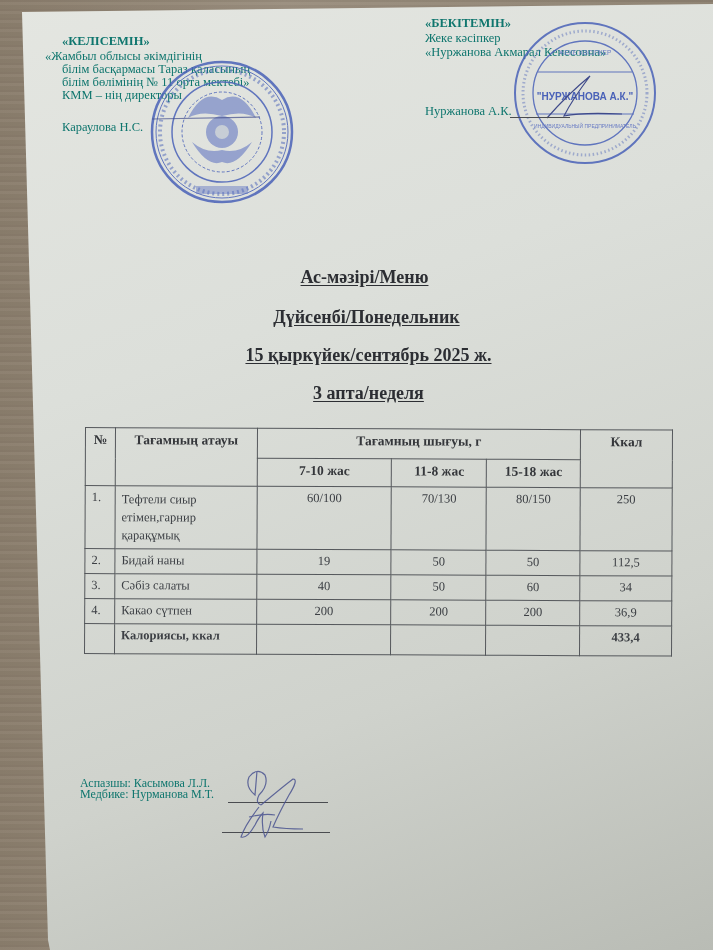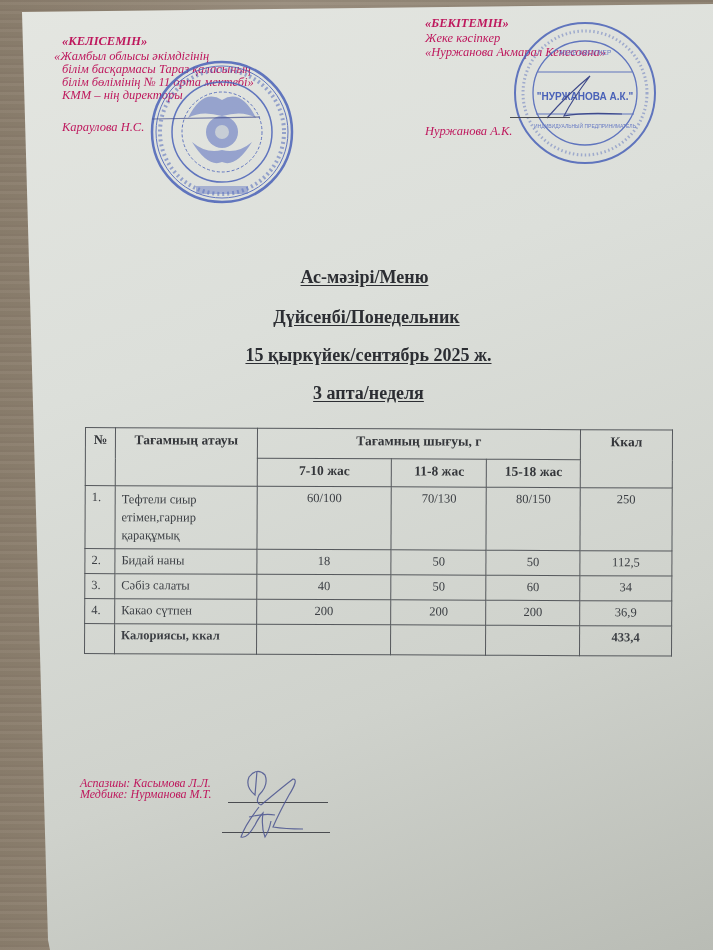--- a/index.html
+++ b/index.html
@@ -10,21 +10,21 @@
     }
     .wood-grain {
       position: absolute; inset: 0;
       background: repeating-linear-gradient(180deg, rgba(0,0,0,0.04) 0 2px, rgba(255,255,255,0.03) 2px 5px, rgba(0,0,0,0.02) 5px 9px);
     }
     .paper {
       position: absolute; left: 0; top: 0; width: 713px; height: 950px;
       background: linear-gradient(160deg, #e4e6e1 0%, #dcdfda 35%, #cfd2cc 70%, #b9bcb5 100%);
       clip-path: polygon(22px 12px, 713px 4px, 713px 950px, 50px 950px, 48px 940px);
     }
-    .text { position: absolute; color: #be185d; font-size: 12.5px; line-height: 14.5px; white-space: nowrap; font-style: italic; }
+    .text { position: absolute; color: #0f766e; font-size: 12.5px; line-height: 14.5px; white-space: nowrap; }
     .bold { font-weight: bold; }
     .heading {
       position: absolute; left: 0; width: 713px; text-align: center;
       font-weight: bold; font-size: 18px; color: #2c2e33; text-decoration: underline;
       text-underline-offset: 2px;
     }
     .stamp { position: absolute; }
     table.menu {
       position: absolute; left: 85px; top: 427px; width: 588px;
       border-collapse: collapse; color: #3d4045; font-size: 12.5px;
@@ -38,21 +38,21 @@
     .sig-line { position: absolute; height: 0; border-top: 1px solid #4a4c50; }
   </style>
 </head>
 <body>
 
 <div class="wood-grain"></div>
 <div class="paper"></div>
 
 <div>
   <div class="text bold" style="left:62px; top:34px;">«КЕЛІСЕМІН»</div>
-  <div class="text" style="left:54px; top:49px;">«Жамбыл облысы әкімдігінің</div>
+  <div class="text" style="left:45px; top:49px;">«Жамбыл облысы әкімдігінің</div>
   <div class="text" style="left:62px; top:62px;">білім басқармасы Тараз қаласының</div>
   <div class="text" style="left:62px; top:75px;">білім бөлімінің № 11 орта мектебі»</div>
   <div class="text" style="left:62px; top:88px;">КММ – нің директоры</div>
   <div class="text" style="left:62px; top:120px;">Караулова Н.С.</div>
 </div>
 
 <svg class="stamp" style="left:148px; top:58px;" width="148" height="148" viewBox="0 0 148 148">
   <g fill="none" stroke="#4a62b8" opacity="0.85">
     <circle cx="74" cy="74" r="70" stroke-width="2.5"></circle>
     <circle cx="74" cy="74" r="66" stroke-width="1"></circle>
@@ -69,21 +69,21 @@
   <circle cx="74" cy="74" r="7" fill="#dcdfda" opacity="0.7"></circle>
 </svg>
 <svg class="stamp" style="left:150px; top:105px;" width="120" height="20">
   <path d="M2 14 L110 12" stroke="#3f4a8a" stroke-width="1.2" fill="none" opacity="0.7"></path>
 </svg>
 
 <div>
   <div class="text bold" style="left:425px; top:16px;">«БЕКІТЕМІН»</div>
   <div class="text" style="left:425px; top:31px;">Жеке кәсіпкер</div>
   <div class="text" style="left:425px; top:45px;">«Нуржанова Акмарал Кенесовна»</div>
-  <div class="text" style="left:425px; top:104px;margin-top:20px;">Нуржанова А.К.</div>
+  <div class="text" style="left:425px; top:104px;">Нуржанова А.К.</div>
 </div>
 
 <svg class="stamp" style="left:512px; top:20px;" width="146" height="146" viewBox="0 0 146 146">
   <g fill="none" stroke="#4a62b8" opacity="0.85">
     <circle cx="73" cy="73" r="70" stroke-width="2"></circle>
     <circle cx="73" cy="73" r="52" stroke-width="1.3"></circle>
     <path d="M26 52 L120 52" stroke-width="1.2"></path>
     <path d="M24 94 L122 94" stroke-width="1.2"></path>
     <circle cx="73" cy="73" r="62" stroke-width="3" stroke-dasharray="1.5 2.5" opacity="0.5"></circle>
   </g>
@@ -124,21 +124,21 @@
     <td>1.</td>
     <td style="white-space:normal; line-height:18px;">Тефтели сиыр етімен,гарнир қарақұмық</td>
     <td class="c">60/100</td>
     <td class="c">70/130</td>
     <td class="c">80/150</td>
     <td class="c">250</td>
   </tr>
   <tr style="height:25px">
     <td>2.</td>
     <td>Бидай наны</td>
-    <td class="c">18</td>
+    <td class="c">19</td>
     <td class="c">50</td>
     <td class="c">50</td>
     <td class="c">112,5</td>
   </tr>
   <tr style="height:25px">
     <td>3.</td>
     <td>Сәбіз салаты</td>
     <td class="c">40</td>
     <td class="c">50</td>
     <td class="c">60</td>

